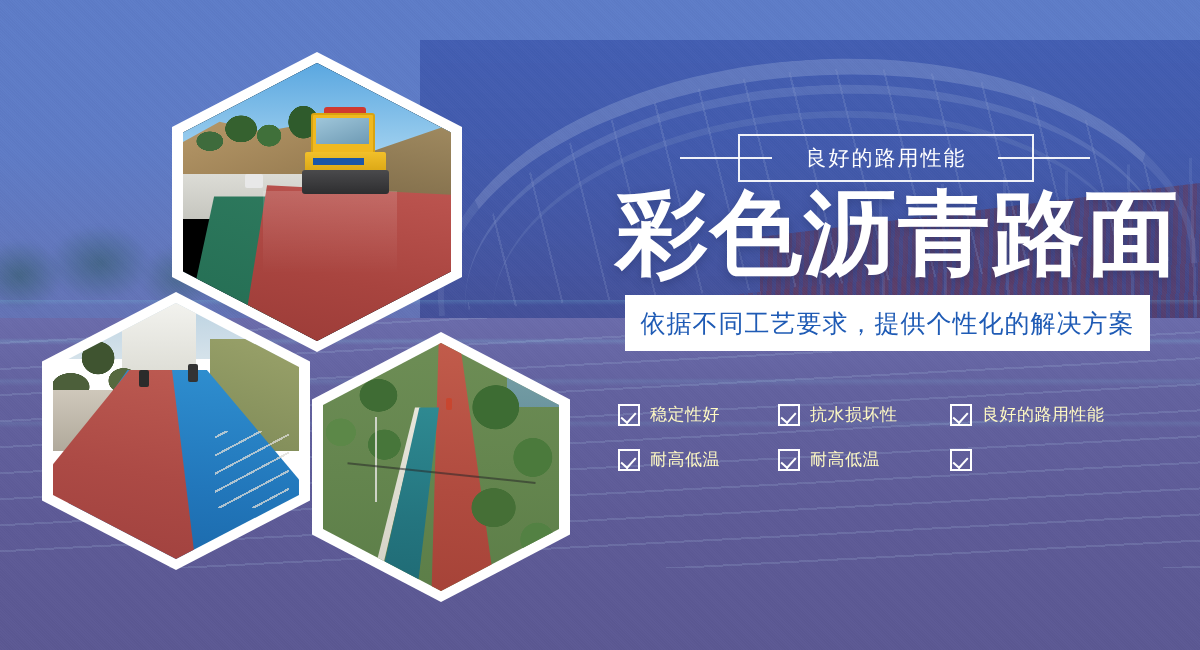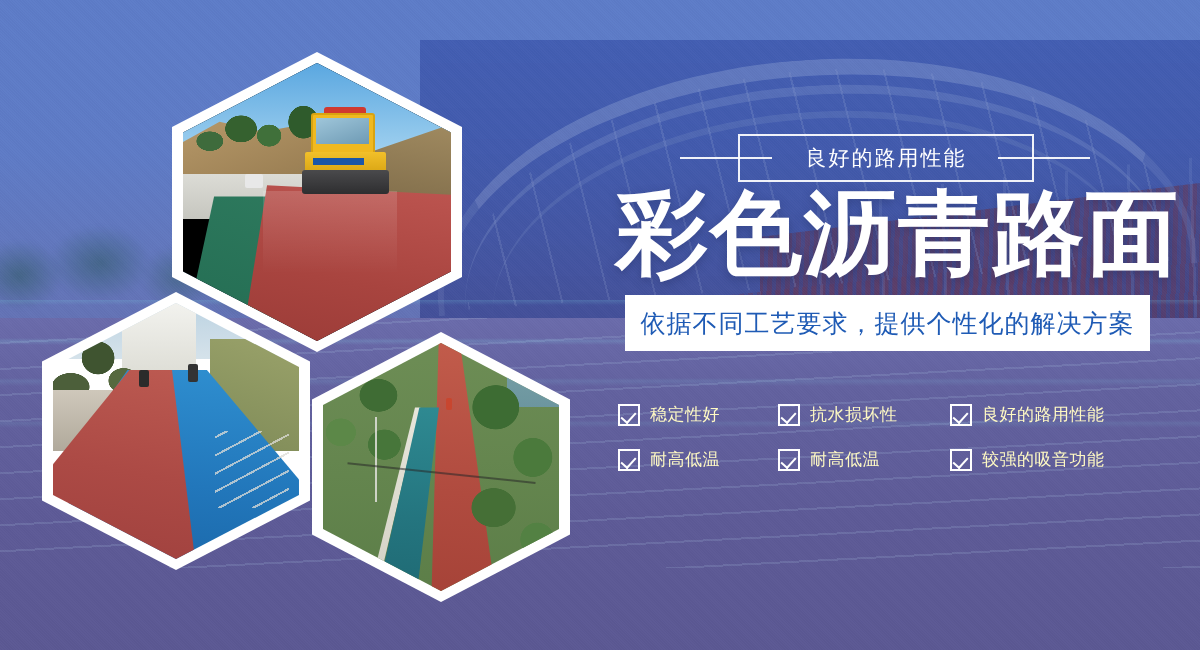--- a/index.html
+++ b/index.html
@@ -420,17 +420,16 @@
     <div class="feature">
       <span class="chk"></span>
       <span class="feature-label">耐高低温</span>
     </div>
     <div class="feature">
       <span class="chk"></span>
       <span class="feature-label">耐高低温</span>
     </div>
     <div class="feature">
       <span class="chk"></span>
-      <span class="feature-label">较强的吸音功能</span>
     </div>
   </div>
 
 </div>
 
 </body></html>

